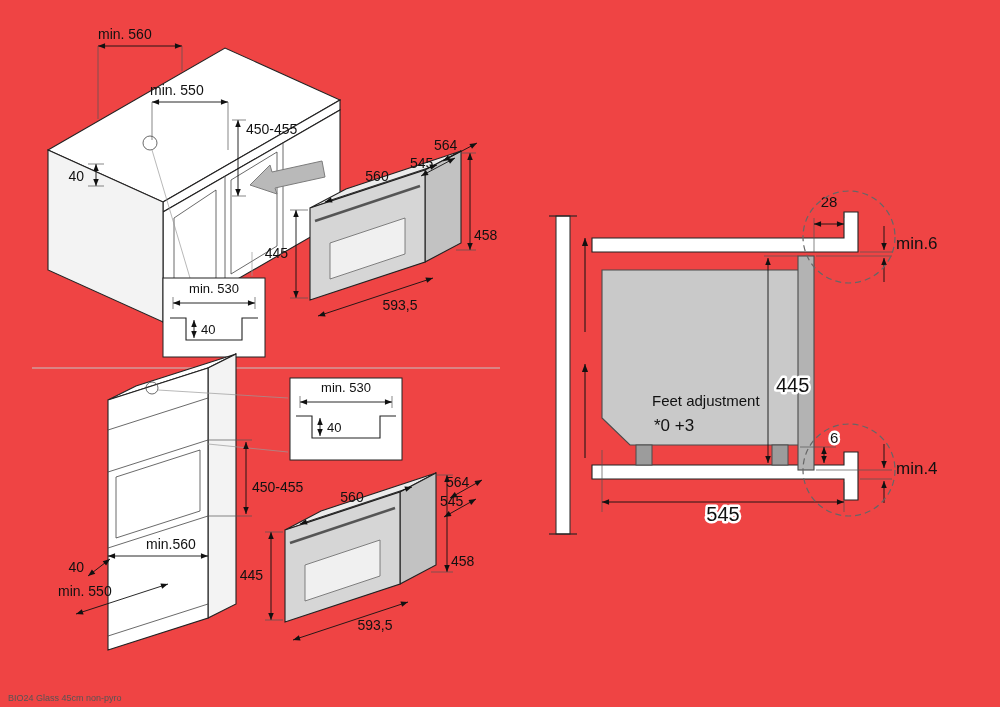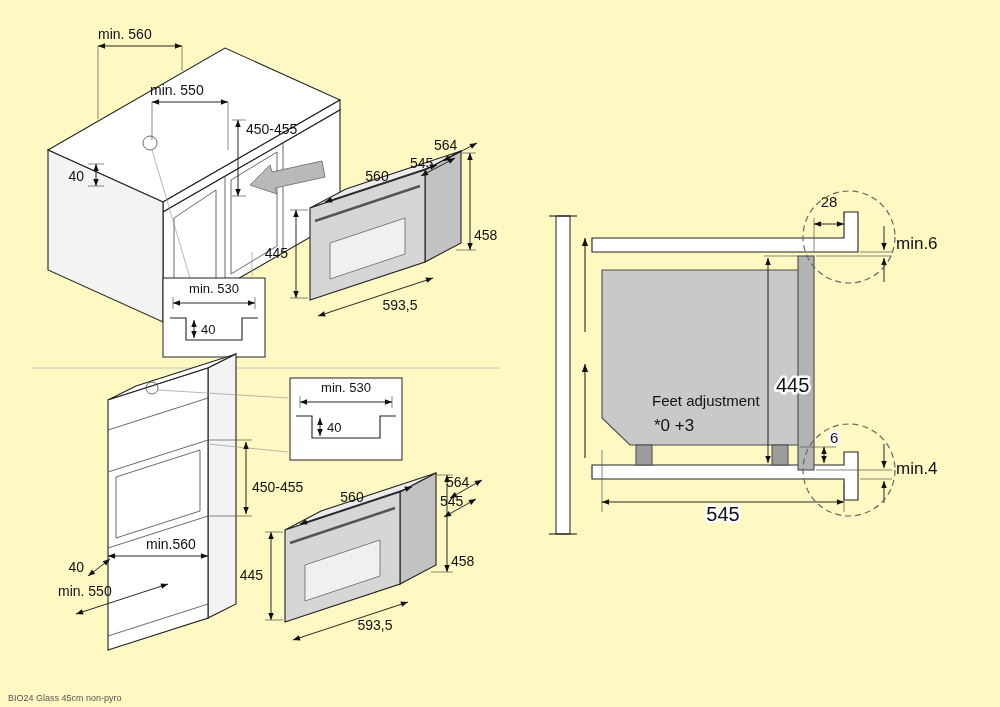--- a/index.html
+++ b/index.html
@@ -1,16 +1,16 @@
 <!DOCTYPE html>
 <html><head>
 <meta charset="utf-8">
 <style>
   html,body{margin:0;padding:0;background:#fff;}
-  .stage{position:relative;width:1000px;height:707px;background:#fef9c3;overflow:hidden;}
+  .stage{position:relative;width:1000px;height:707px;background:#ef4444;overflow:hidden;}
   svg{position:absolute;left:0;top:0;}
   text{font-family:"Liberation Sans","DejaVu Sans",sans-serif;fill:#111;}
   .t9{font-size:9px;fill:#555;}
   .t13{font-size:13px;}
   .t14{font-size:14px;}
   .t15{font-size:15px;}
   .t17{font-size:17px;}
   .t20{font-size:20px;}
   .ln{fill:none;stroke:#222;stroke-width:1.1;}
   .lnt{fill:none;stroke:#444;stroke-width:0.8;}

